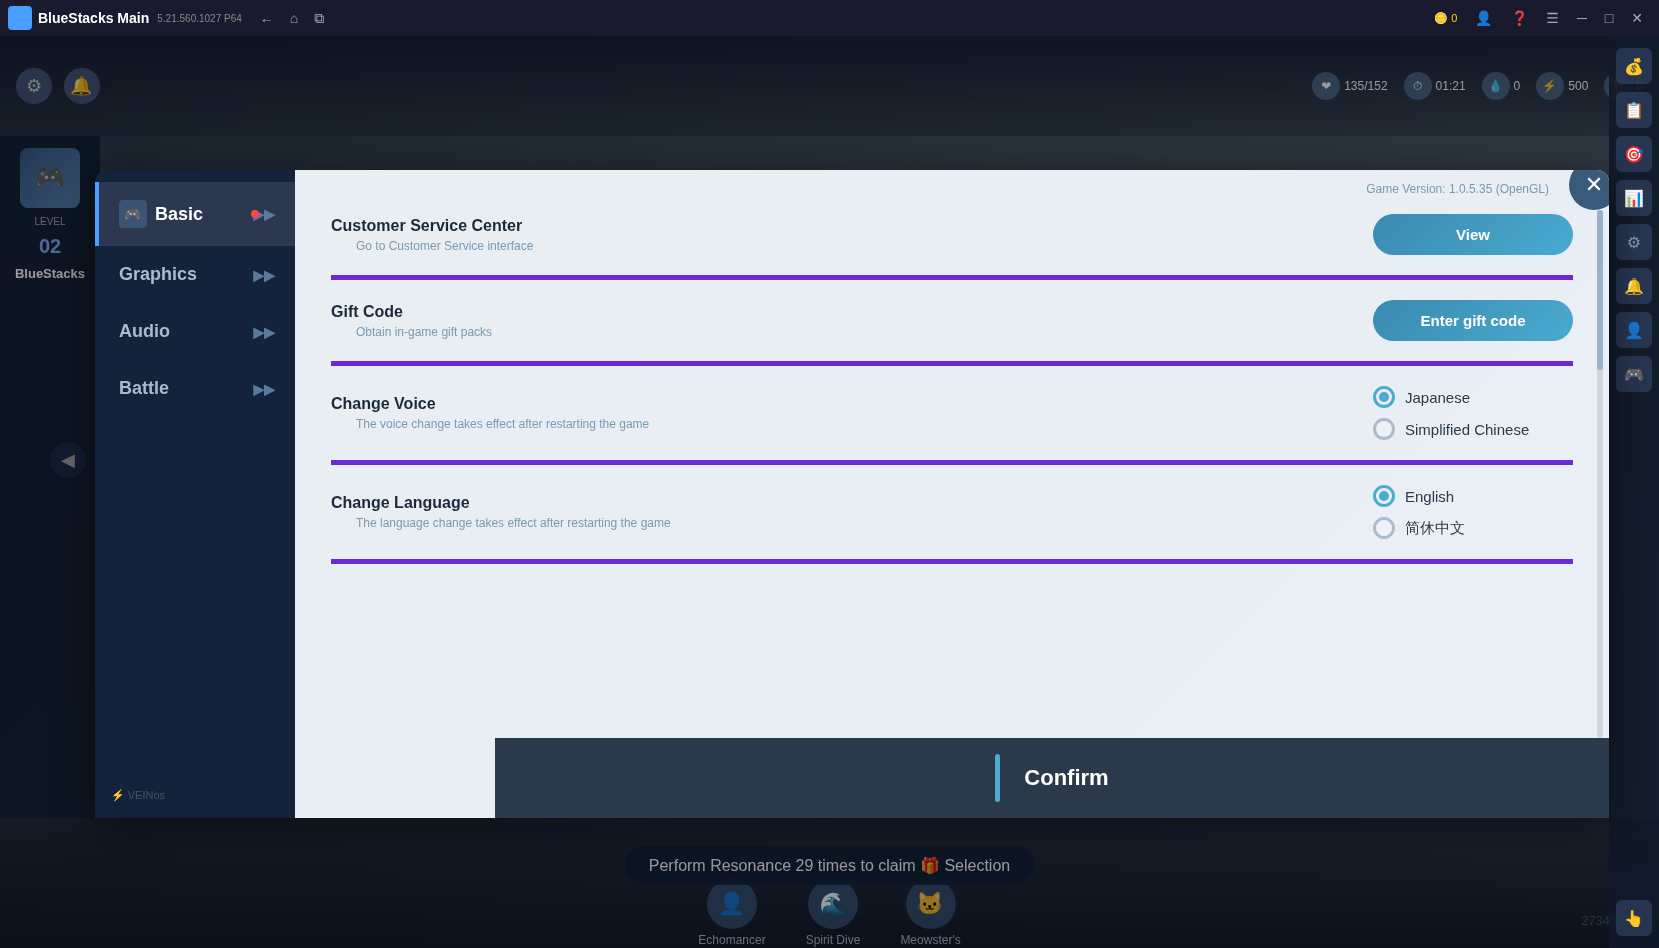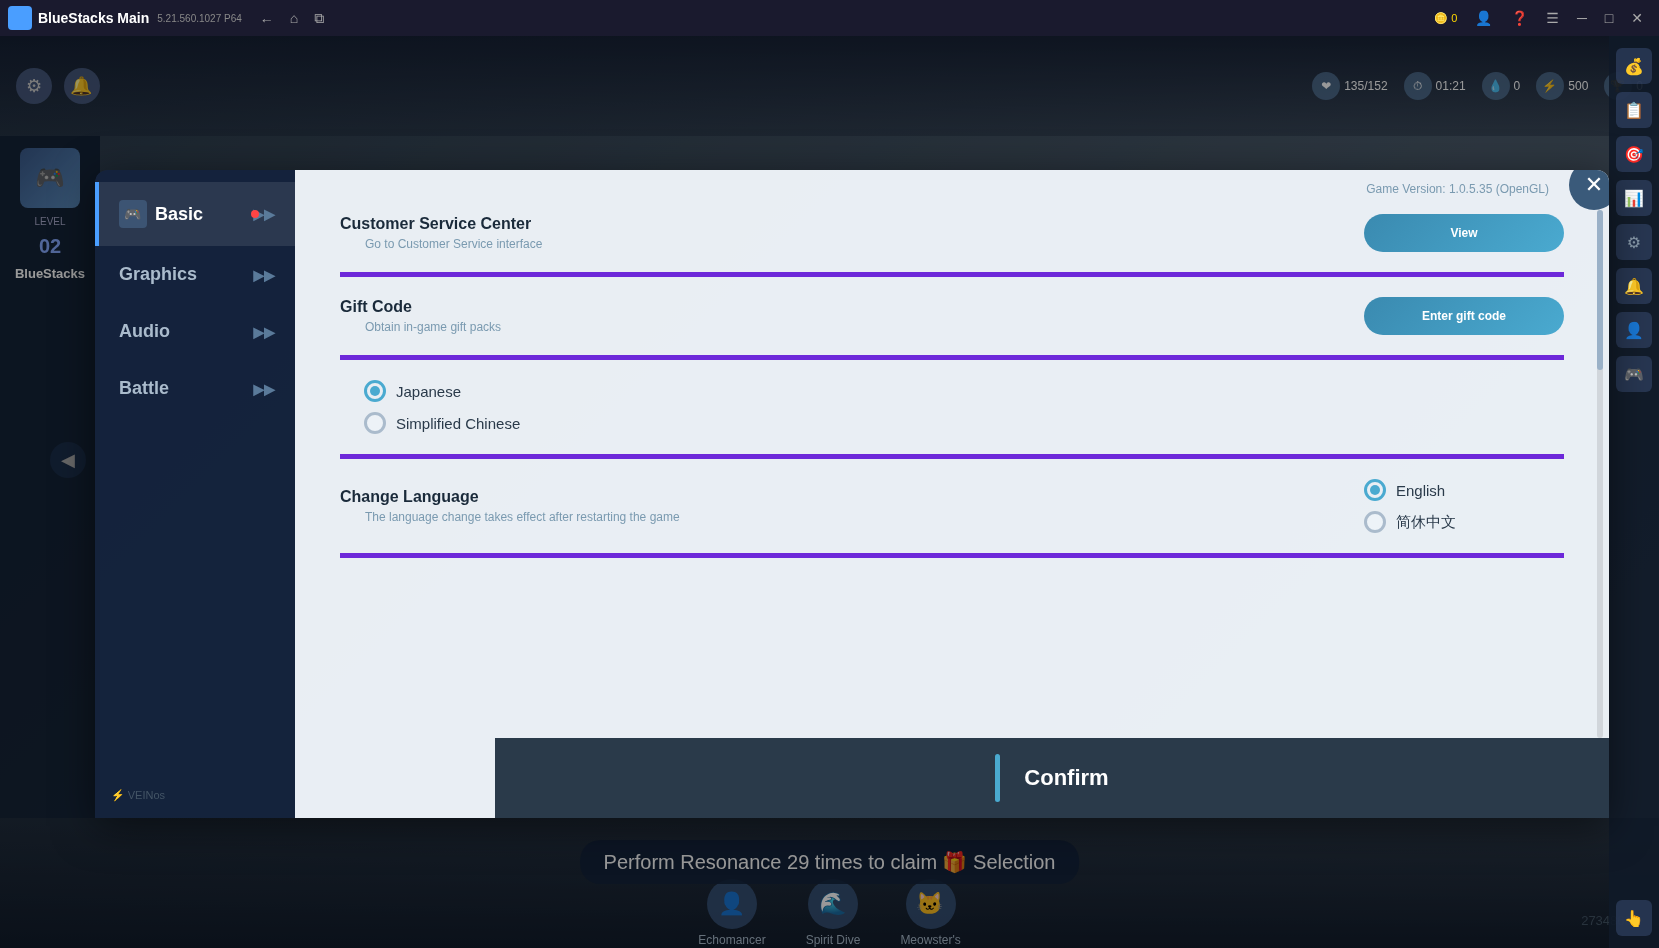--- a/index.html
+++ b/index.html
@@ -223,21 +223,21 @@
     .settings-nav-inner {
       display: flex;
       flex-direction: column;
       height: 100%;
     }
 
     
     .settings-content {
       flex: 1;
       background: rgba(240,245,250,0.97);
-      padding: 24px 45px;
+      padding: 24px 36px;
       overflow-y: auto;
       position: relative;
     }
     .game-version {
       position: absolute;
       top: 12px;
       right: 60px;
       color: #7a9ab0;
       font-size: 12px;
     }
@@ -288,21 +288,21 @@
       min-width: 200px;
     }
 
     
     .btn-teal {
       background: linear-gradient(135deg, #3a8ab0, #4aaad0);
       color: #fff;
       border: none;
       border-radius: 24px;
       padding: 12px 36px;
-      font-size: 12px;
+      font-size: 15px;
       font-weight: 600;
       cursor: pointer;
       min-width: 200px;
       text-align: center;
     }
 
     
     .radio-option {
       display: flex;
       align-items: center;
@@ -372,28 +372,28 @@
       height: 130px;
       background: linear-gradient(0deg, rgba(15,25,40,0.95) 0%, rgba(15,25,40,0.6) 100%);
       z-index: 5;
       display: flex;
       align-items: center;
       padding: 0 20px;
       gap: 8px;
     }
     .bottom-notification {
       position: absolute;
-      top: 22px;
+      top: 28px;
       left: 50%;
       transform: translateX(-50%);
       background: rgba(20,35,60,0.9);
       color: #fff;
       padding: 10px 24px;
       border-radius: 20px;
-      font-size: 20px;
+      font-size: 16px;
       white-space: nowrap;
     }
     .char-btn {
       display: flex;
       flex-direction: column;
       align-items: center;
       gap: 4px;
       cursor: pointer;
       padding: 8px 16px;
     }
@@ -596,20 +596,24 @@
       <div class="settings-label">
         <div class="settings-label-title">Gift Code</div>
         <div class="settings-label-sub">Obtain in-game gift packs</div>
       </div>
       <div class="settings-control">
         <button class="btn-teal">Enter gift code</button>
       </div>
     </div>
 
     <div class="settings-row">
+      <div class="settings-label">
+        <div class="settings-label-title">Change Voice</div>
+        <div class="settings-label-sub">The voice change takes effect after restarting the game</div>
+      </div>
       <div class="settings-control">
         <div class="radio-option">
           <div class="radio-circle checked"></div>
           <span class="radio-label">Japanese</span>
         </div>
         <div class="radio-option">
           <div class="radio-circle unchecked"></div>
           <span class="radio-label">Simplified Chinese</span>
         </div>
       </div>

